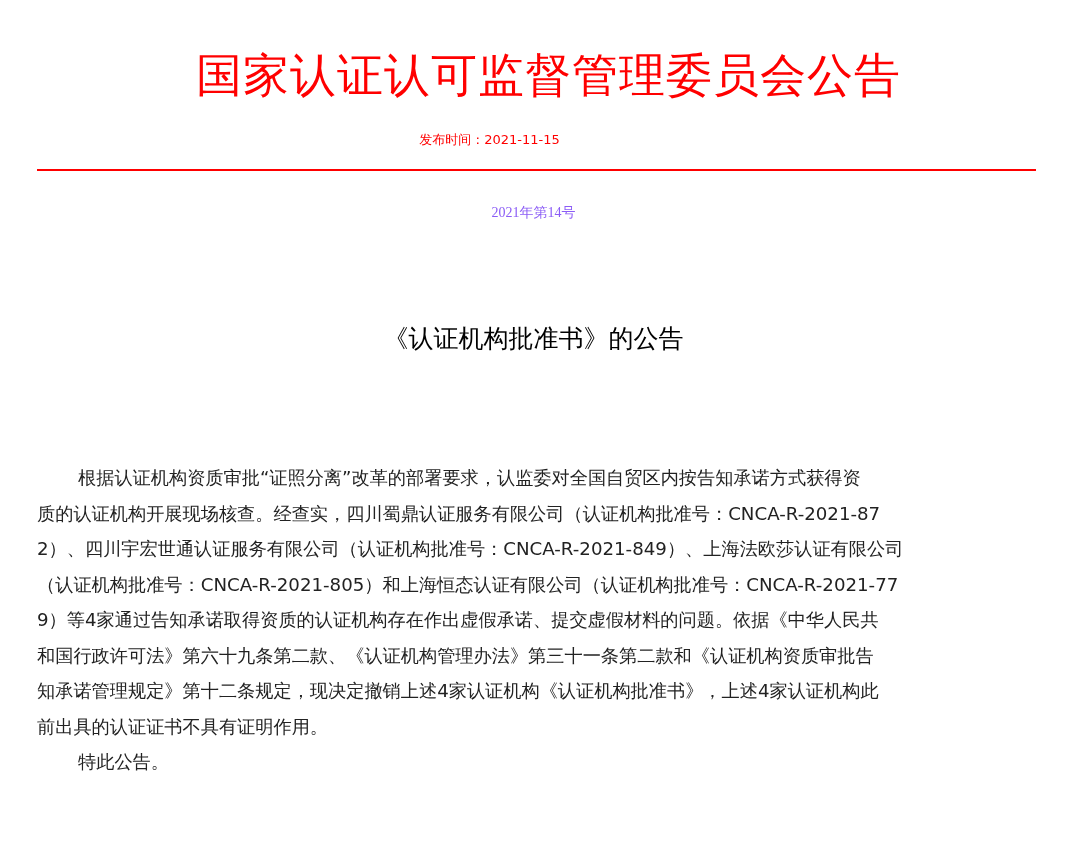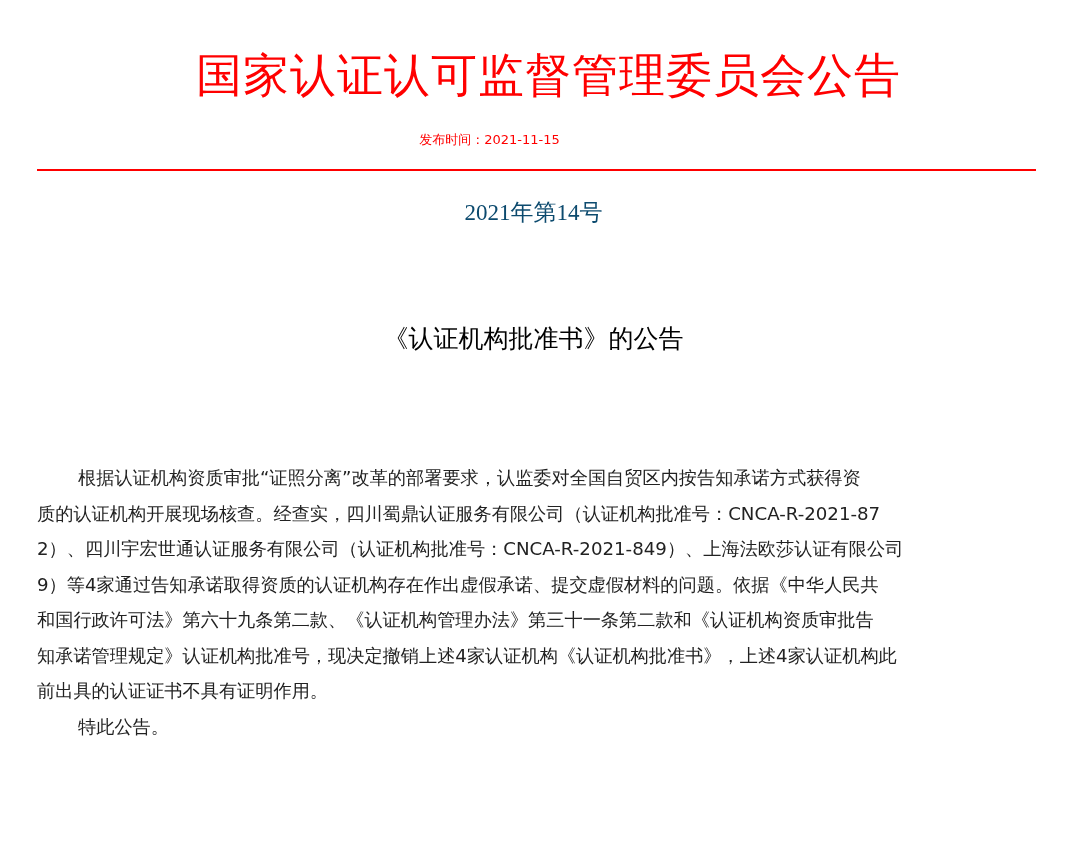--- a/index.html
+++ b/index.html
@@ -46,23 +46,23 @@
       height: 2px;
       background: #ff0000;
     }
     .doc-number {
       position: absolute;
       left: 0;
       top: 201px;
       width: 1067px;
       text-align: center;
       font-family: "Liberation Serif", "DejaVu Serif", serif;
-      font-size: 23px;
+      font-size: 14px;
       line-height: 24px;
-      color: #0c4a6e;
+      color: #8b5cf6;
     }
     .notice-title {
       position: absolute;
       left: 0;
       top: 318px;
       width: 1067px;
       text-align: center;
       font-size: 25px;
       line-height: 42px;
       color: #000;
@@ -107,21 +107,22 @@
 
 <h2 class="notice-title">
   <span>《认证机构批准书》的公告</span>
 </h2>
 
 <div class="body-text">
   <p>
     <span class="line indent">根据认证机构资质审批“证照分离”改革的部署要求，认监委对全国自贸区内按告知承诺方式获得资</span>
     <span class="line">质的认证机构开展现场核查。经查实，四川蜀鼎认证服务有限公司（认证机构批准号：CNCA-R-2021-87</span>
     <span class="line">2）、四川宇宏世通认证服务有限公司（认证机构批准号：CNCA-R-2021-849）、上海法欧莎认证有限公司</span>
+    <span class="line">（认证机构批准号：CNCA-R-2021-805）和上海恒态认证有限公司（认证机构批准号：CNCA-R-2021-77</span>
     <span class="line">9）等4家通过告知承诺取得资质的认证机构存在作出虚假承诺、提交虚假材料的问题。依据《中华人民共</span>
     <span class="line">和国行政许可法》第六十九条第二款、《认证机构管理办法》第三十一条第二款和《认证机构资质审批告</span>
-    <span class="line">知承诺管理规定》认证机构批准号，现决定撤销上述4家认证机构《认证机构批准书》，上述4家认证机构此</span>
+    <span class="line">知承诺管理规定》第十二条规定，现决定撤销上述4家认证机构《认证机构批准书》，上述4家认证机构此</span>
     <span class="line">前出具的认证证书不具有证明作用。</span>
   </p>
   <p>
     <span class="line indent">特此公告。</span>
   </p>
 </div>
 
 </body></html>

